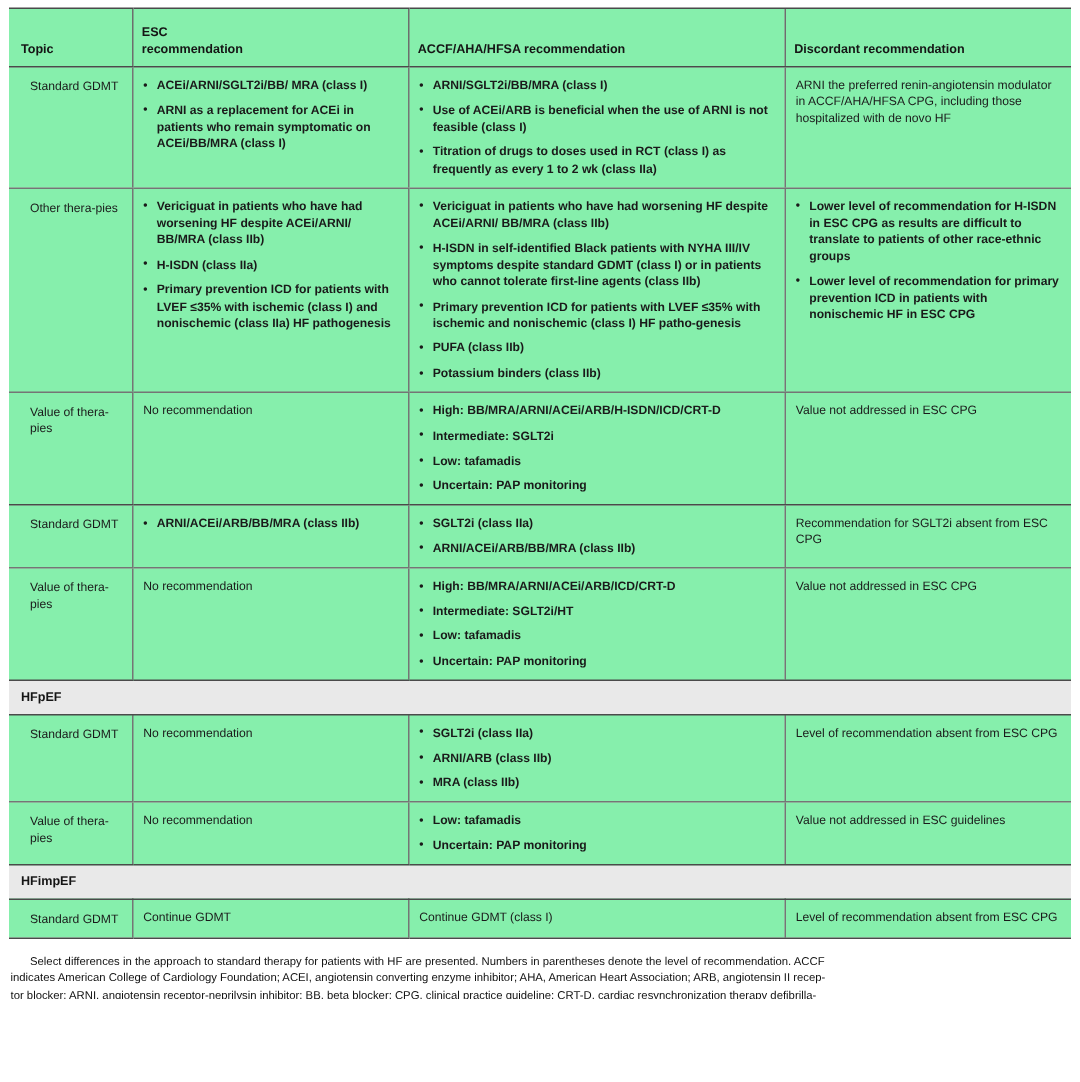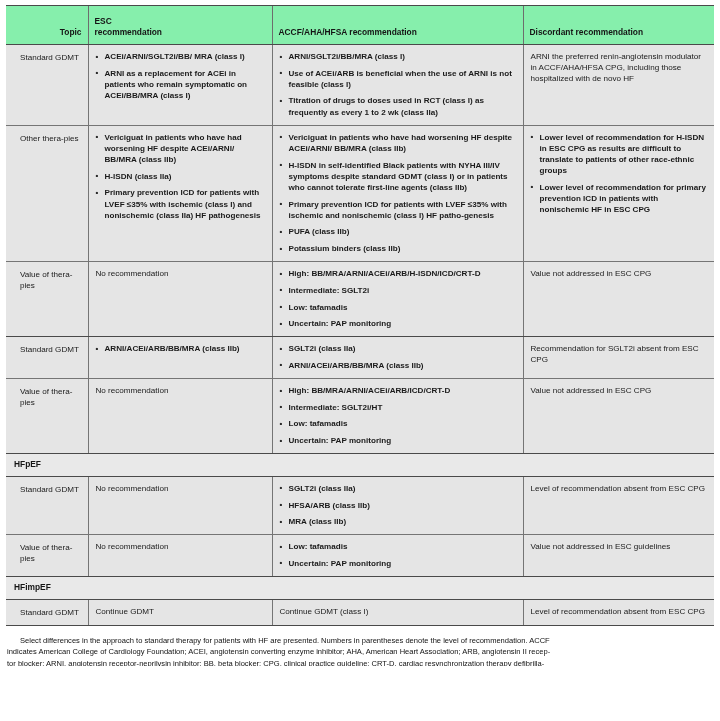--- a/index.html
+++ b/index.html
@@ -44,38 +44,38 @@
     border-right: none;
     vertical-align: bottom;
     text-align: left;
     font-weight: bold;
     font-size: 8.4px;
     padding: 4px 6px 5px 6px;
     height: 39px;
     color: #151515;
   }
   thead th.sep { border-left: 1px solid #6d6d6d; }
-  thead th:first-child { padding-left: 8px; text-align: right; }
+  thead th:first-child { padding-left: 8px; }
 
   tr.section td {
     background: #e9e9e9;
     border-top: 1px solid #4a4a4a;
     border-bottom: 1px solid #4a4a4a;
     font-weight: bold;
     font-size: 8.4px;
     padding: 5px 8px 5px 8px;
     height: 19px;
     color: #151515;
   }
 
   tbody td {
     border-bottom: 1px solid #757575;
     vertical-align: top;
     padding: 6px 7px 7px 7px;
-    background: #e5e5e5;
+    background: #86efac;
   }
   tbody td.vline { border-left: 1px solid #757575; }
   tbody td.topic {
     padding-left: 14px;
     padding-top: 7px;
   }
   tbody tr.lastrow td { border-bottom: 1px solid #4a4a4a; }
 
   ul.bl {
     margin: 0;
@@ -247,21 +247,21 @@
       </tr>
 
       <tr>
         <td class="topic">Standard GDMT</td>
         <td class="vline">
           <p class="plain">No recommendation</p>
         </td>
         <td class="vline">
           <ul class="bl">
             <li>SGLT2i (class IIa)</li>
-            <li>HFSA/ARB (class IIb)</li>
+            <li>ARNI/ARB (class IIb)</li>
             <li>MRA (class IIb)</li>
           </ul>
         </td>
         <td class="vline">
           <p class="plain">Level of recommendation absent from ESC CPG</p>
         </td>
       </tr>
 
       <tr class="lastrow">
         <td class="topic">Value of thera-pies</td>

